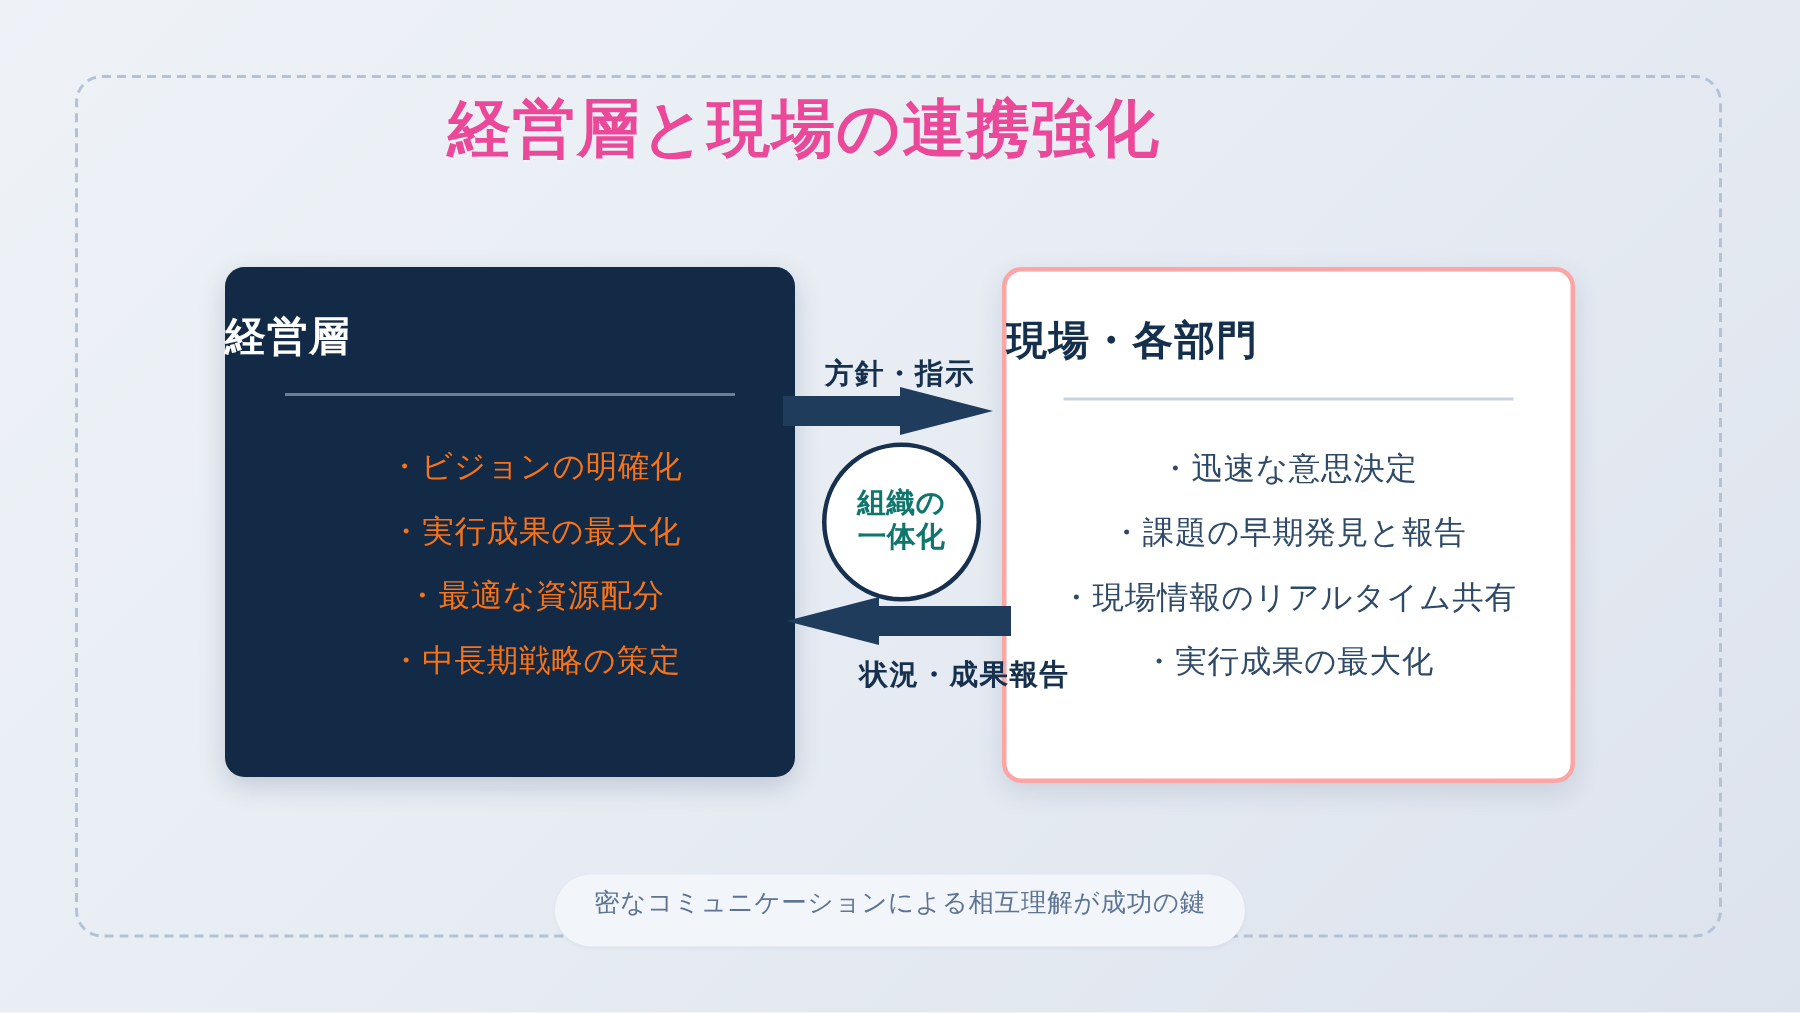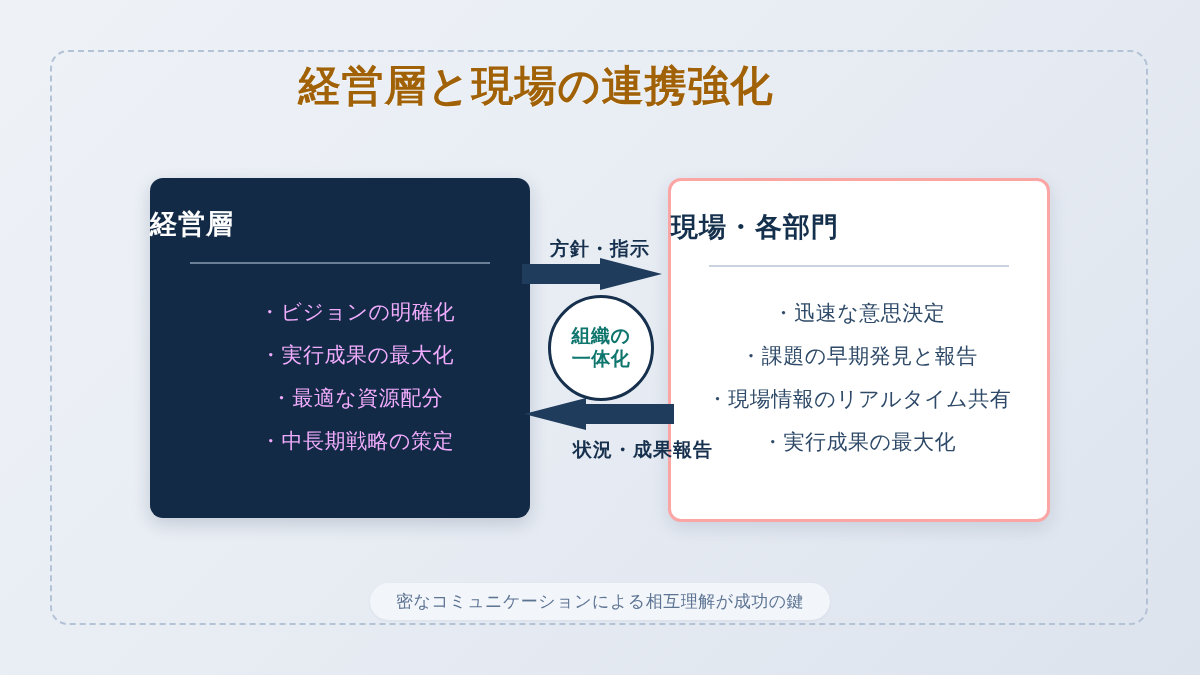--- a/index.html
+++ b/index.html
@@ -30,21 +30,21 @@
   }
   .page-title {
     position: absolute;
     left: 0;
     top: 58px;
     width: 1072px;
     text-align: center;
     font-size: 42px;
     font-weight: 700;
     letter-spacing: 1px;
-    color: #a16207;
+    color: #ec4899;
     text-shadow: 0 1px 0 rgba(255,255,255,0.5);
   }
 
   
   .card {
     position: absolute;
     box-sizing: border-box;
     border-radius: 13px;
   }
   .card-left {
@@ -87,21 +87,21 @@
     text-align: center;
   }
   .card-left .card-list { margin-top: 26px; }
   .card-right .card-list { margin-top: 24px; }
   .card-list li {
     font-size: 21px;
     line-height: 1.0;
     padding: 11px 0;
     letter-spacing: 0.5px;
   }
-  .card-left .card-list li { color: #f0abfc; padding-left: 34px; }
+  .card-left .card-list li { color: #f97316; padding-left: 34px; }
   .card-right .card-list li { color: #2e4a68; }
 
   
   .hub-circle {
     position: absolute;
     left: 548px;
     top: 295px;
     width: 106px;
     height: 106px;
     border-radius: 50%;
@@ -149,21 +149,21 @@
     margin-left: 43px;
   }
   .label-bottom .lb-inner { color: #16304d; }
 
   
   .footer-pill {
     position: absolute;
     left: 50%;
     transform: translateX(-50%);
     top: 583px;
-    padding: 7px 26px 7px 26px;
+    padding: 7px 26px 18px 26px;
     border-radius: 999px;
     background: #f2f5fa;
     color: #5c7falpha;
     font-size: 17px;
     letter-spacing: 0.5px;
     color: #5d7493;
     box-shadow: 0 1px 3px rgba(30,50,80,0.06);
     white-space: nowrap;
   }
 </style>

